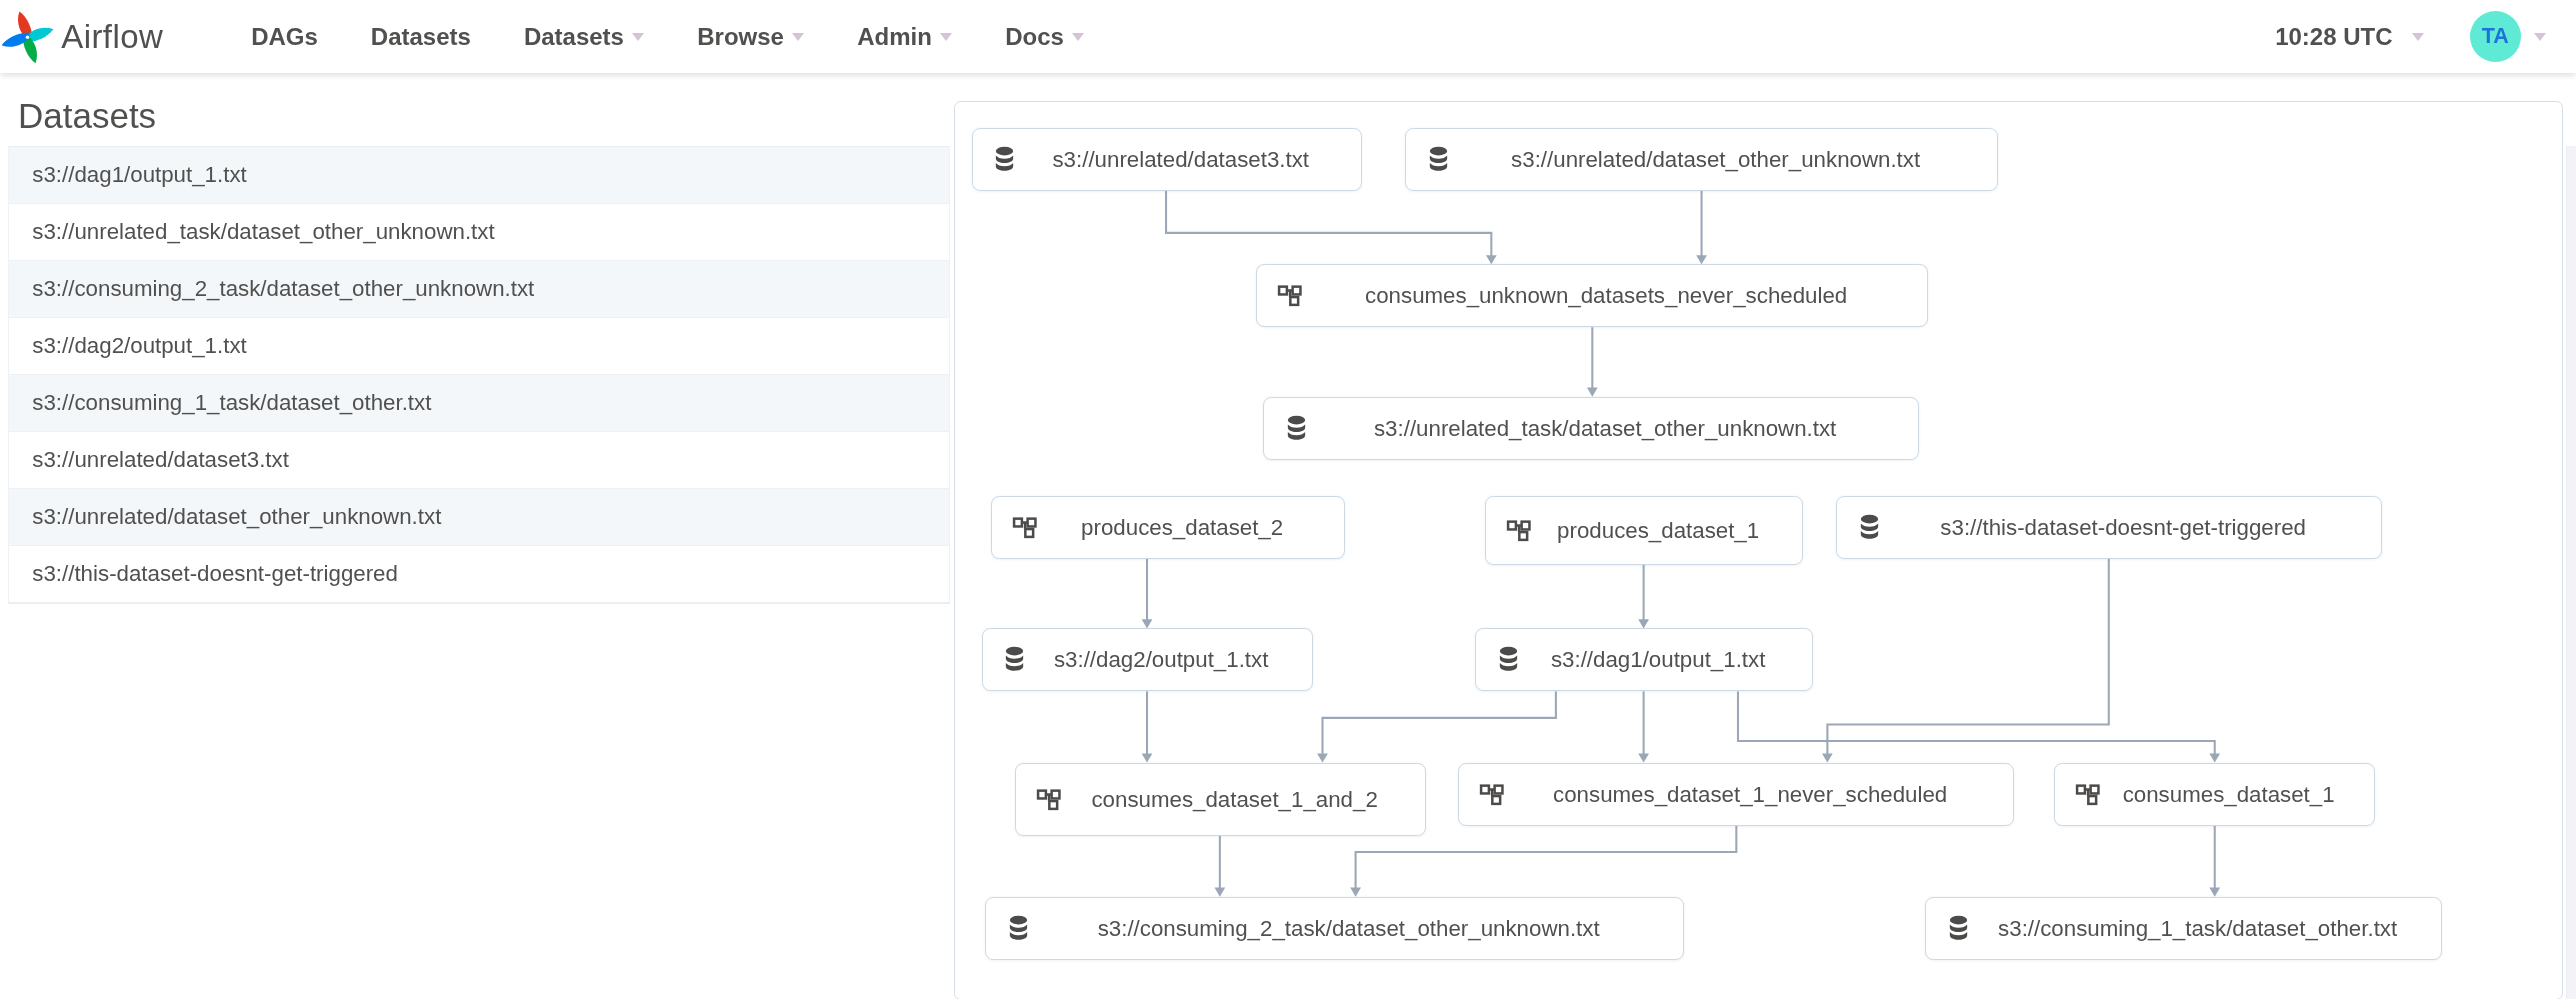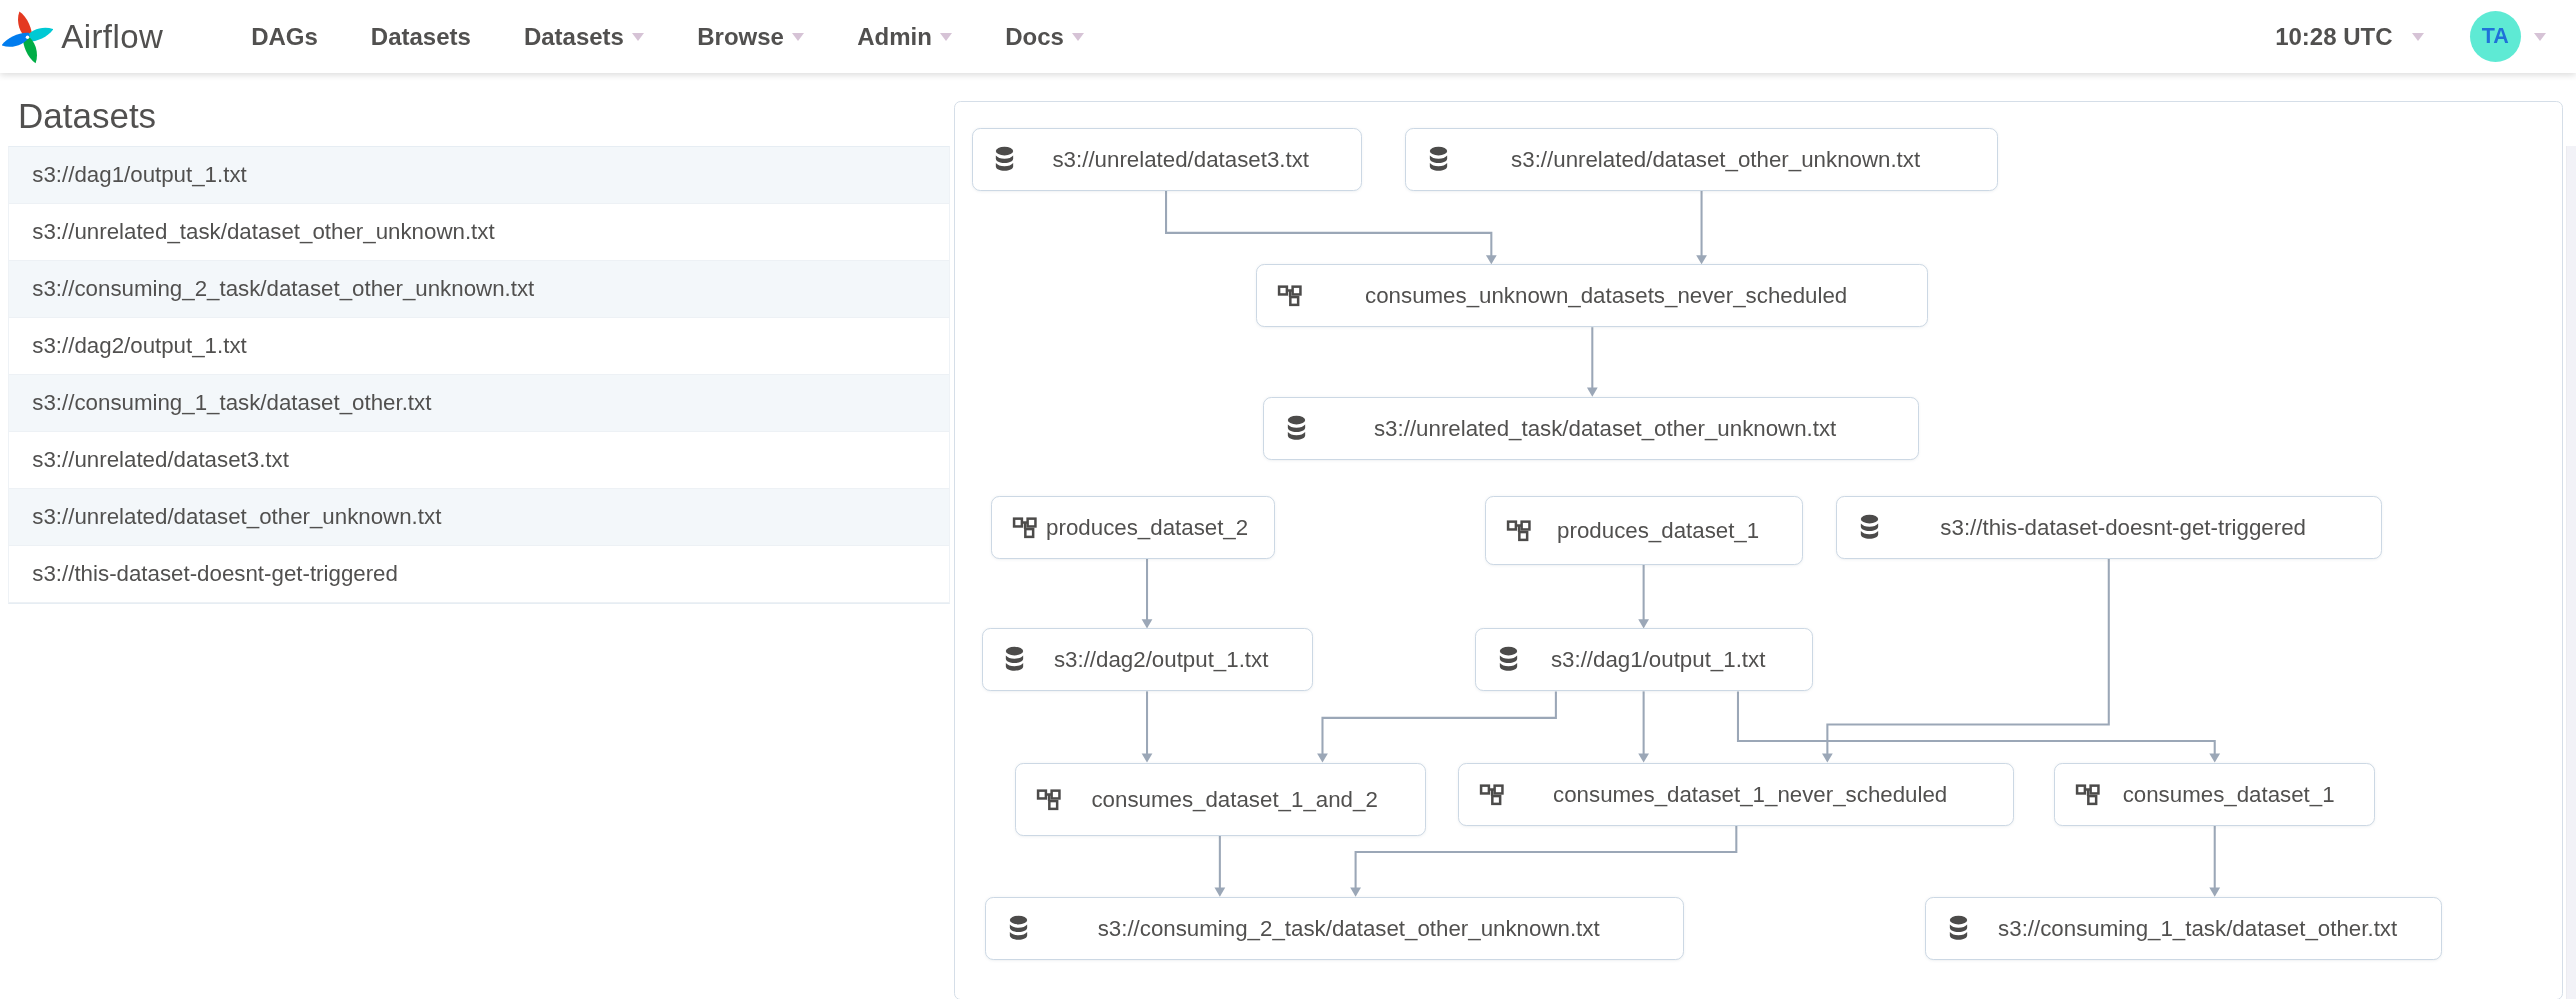--- a/index.html
+++ b/index.html
@@ -197,21 +197,21 @@
 <span class="lbl">consumes_unknown_datasets_never_scheduled</span>
         </div>
         <div class="gnode" style="left: 308px; top: 295px; width: 656px; height: 63px;">
   <svg class="nicon" width="25" height="26.5" viewBox="0 0 24 26">
     <ellipse cx="12" cy="5" rx="8.5" ry="4.2" fill="#4c4b4a"></ellipse>
     <path fill="#4c4b4a" d="M3.5,9.2 v3.4 c0,2.3 3.8,4.2 8.5,4.2 s8.5,-1.9 8.5,-4.2 V9.2 c-1.6,2 -4.7,3.2 -8.5,3.2 S5.1,11.2 3.5,9.2 z"></path>
     <path fill="#4c4b4a" d="M3.5,16.6 v3.4 c0,2.3 3.8,4.2 8.5,4.2 s8.5,-1.9 8.5,-4.2 v-3.4 c-1.6,2 -4.7,3.2 -8.5,3.2 s-6.9,-1.2 -8.5,-3.2 z"></path>
   </svg>
 <span class="lbl">s3://unrelated_task/dataset_other_unknown.txt</span>
         </div>
-        <div class="gnode" style="left: 36px; top: 394px; width: 284px; height: 63px;">
+        <div class="gnode" style="left: 36px; top: 394px; width: 354px; height: 63px;">
   <svg class="nicon" width="25" height="25" viewBox="0 0 24 24">
     <g fill="none" stroke="#4c4b4a" stroke-width="2.4">
       <rect x="2" y="3.5" width="7.5" height="7.5"></rect>
       <rect x="15" y="3.5" width="7.5" height="7.5"></rect>
       <rect x="12.8" y="13.5" width="7.5" height="7.5"></rect>
       <path d="M9.5,7.2 H15 M12.6,7.2 V13.5"></path>
     </g>
   </svg>
 <span class="lbl">produces_dataset_2</span>
         </div>

